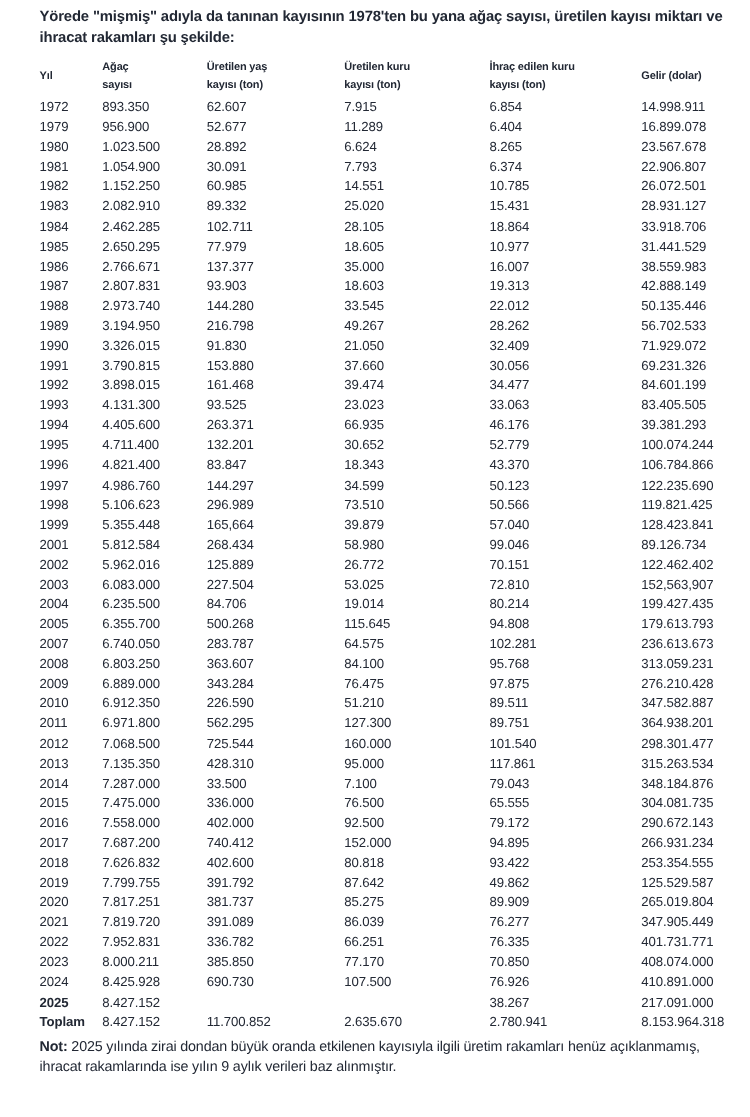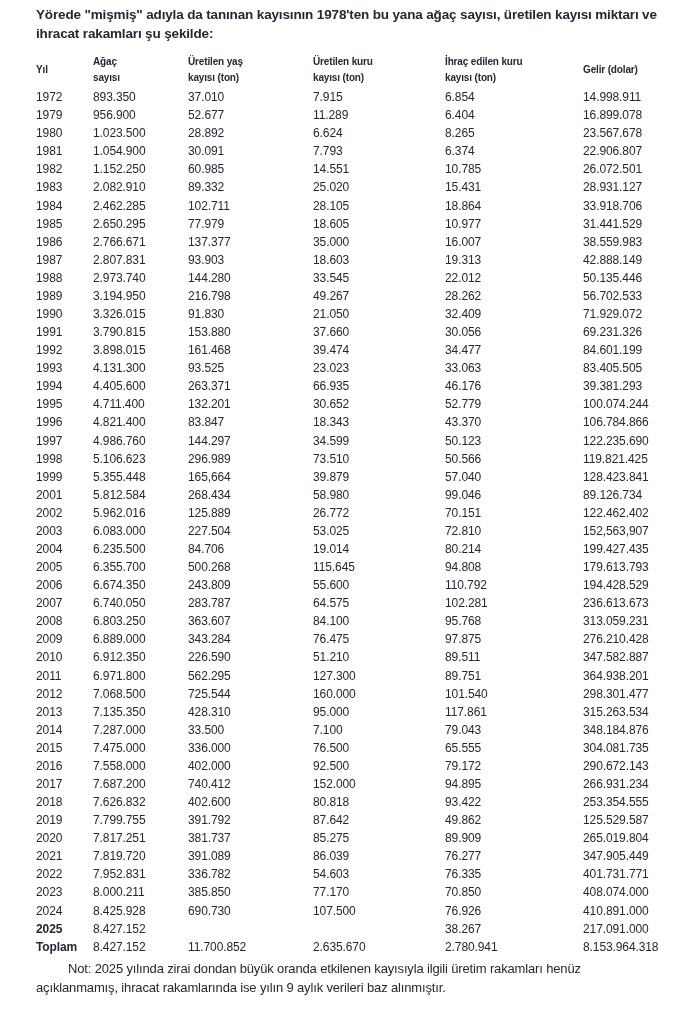--- a/index.html
+++ b/index.html
@@ -54,22 +54,21 @@
     font-weight: bold;
   }
   .note {
     margin-top: 3px;
     font-size: 13px;
     line-height: 19px;
     letter-spacing: -0.15px;
     max-width: 628px;
   }
   .note .note-label {
-    font-weight: normal;
-    margin-left: 32px;
+    font-weight: bold;
   }
 </style>
 </head>
 <body>
 
 <div class="page">
 
   <div class="intro">Yörede "mişmiş" adıyla da tanınan kayısının 1978'ten bu yana ağaç sayısı, üretilen kayısı miktarı ve ihracat rakamları şu şekilde:</div>
 
   <div class="table">
@@ -94,21 +93,21 @@
           <span class="hline">kayısı (ton)</span>
         </div>
         <div class="th">
           <span class="hline">Gelir (dolar)</span>
         </div>
       </div>
     <div class="tbody">
         <div class="trow">
           <div class="cell cell-label">1972</div>
           <div class="cell">893.350</div>
-          <div class="cell">37.010</div>
+          <div class="cell">62.607</div>
           <div class="cell">7.915</div>
           <div class="cell">6.854</div>
           <div class="cell">14.998.911</div>
         </div>
         <div class="trow">
           <div class="cell cell-label">1979</div>
           <div class="cell">956.900</div>
           <div class="cell">52.677</div>
           <div class="cell">11.289</div>
           <div class="cell">6.404</div>
@@ -308,28 +307,20 @@
         </div>
         <div class="trow">
           <div class="cell cell-label">2005</div>
           <div class="cell">6.355.700</div>
           <div class="cell">500.268</div>
           <div class="cell">115.645</div>
           <div class="cell">94.808</div>
           <div class="cell">179.613.793</div>
         </div>
         <div class="trow">
-          <div class="cell cell-label">2006</div>
-          <div class="cell">6.674.350</div>
-          <div class="cell">243.809</div>
-          <div class="cell">55.600</div>
-          <div class="cell">110.792</div>
-          <div class="cell">194.428.529</div>
-        </div>
-        <div class="trow">
           <div class="cell cell-label">2007</div>
           <div class="cell">6.740.050</div>
           <div class="cell">283.787</div>
           <div class="cell">64.575</div>
           <div class="cell">102.281</div>
           <div class="cell">236.613.673</div>
         </div>
         <div class="trow">
           <div class="cell cell-label">2008</div>
           <div class="cell">6.803.250</div>
@@ -439,21 +430,21 @@
           <div class="cell">7.819.720</div>
           <div class="cell">391.089</div>
           <div class="cell">86.039</div>
           <div class="cell">76.277</div>
           <div class="cell">347.905.449</div>
         </div>
         <div class="trow">
           <div class="cell cell-label">2022</div>
           <div class="cell">7.952.831</div>
           <div class="cell">336.782</div>
-          <div class="cell">54.603</div>
+          <div class="cell">66.251</div>
           <div class="cell">76.335</div>
           <div class="cell">401.731.771</div>
         </div>
         <div class="trow">
           <div class="cell cell-label">2023</div>
           <div class="cell">8.000.211</div>
           <div class="cell">385.850</div>
           <div class="cell">77.170</div>
           <div class="cell">70.850</div>
           <div class="cell">408.074.000</div>

